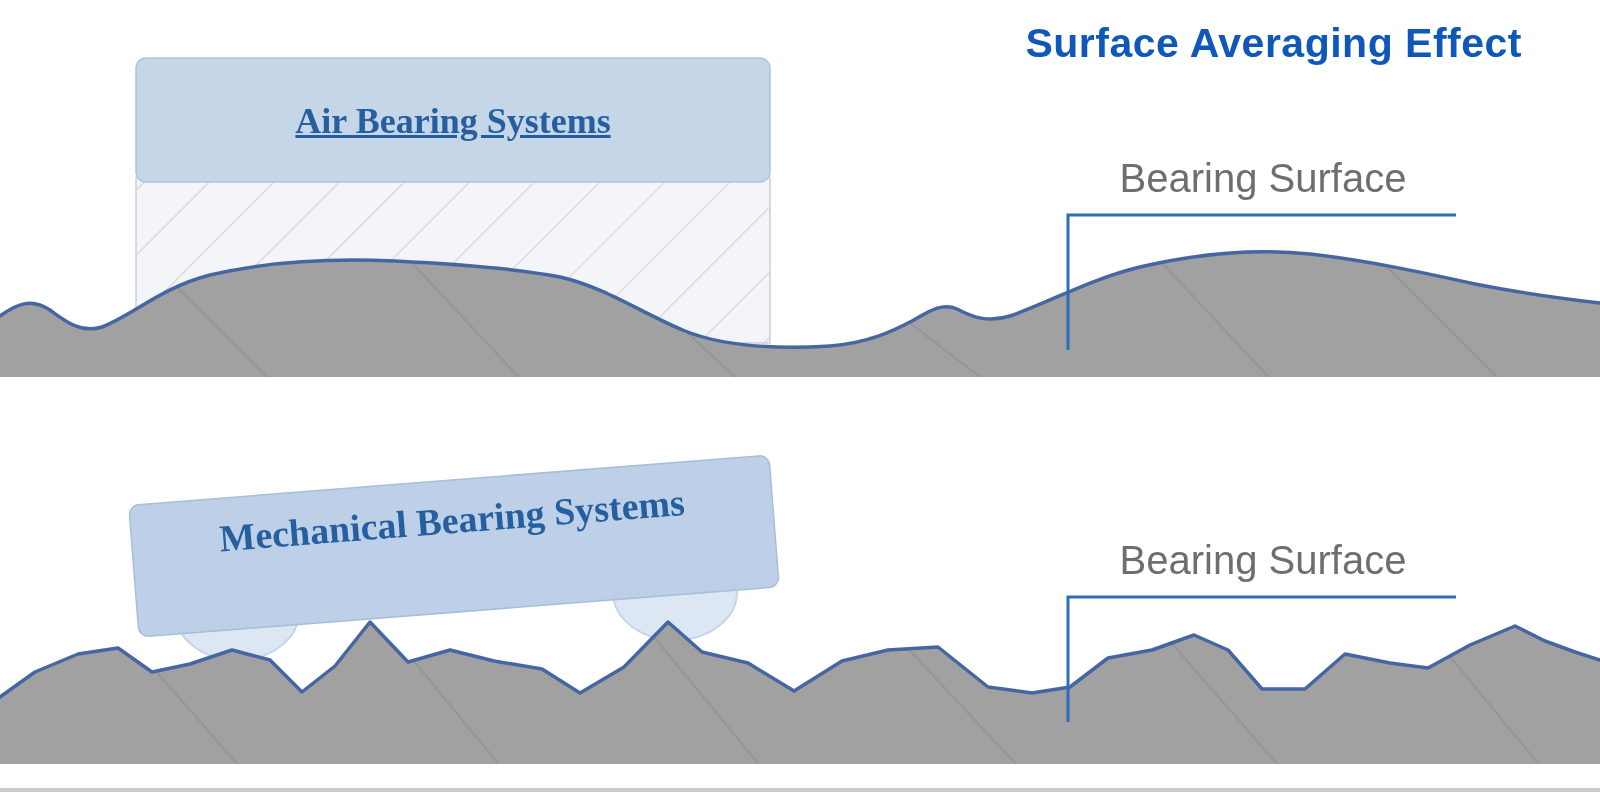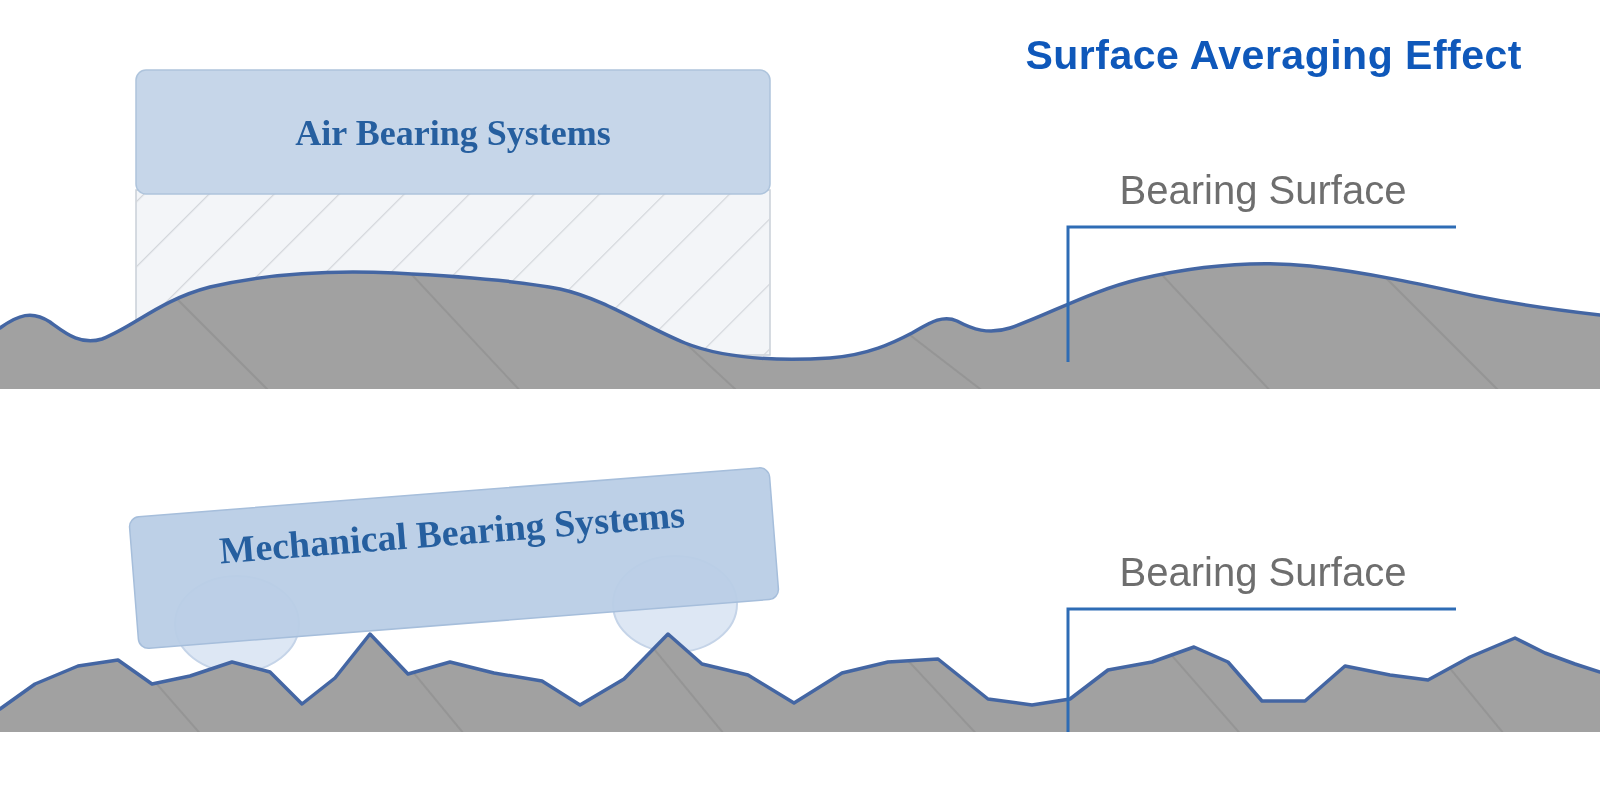--- a/index.html
+++ b/index.html
@@ -1,23 +1,22 @@
 <!DOCTYPE html>
 <html style="--title-blue: #0f58ba; --label-blue: #265f9f; --callout-blue: #2e6cb5; --callout-text: #6e6e6e; --surface-gray: #a1a1a1; --surface-edge: #4466a3; --block-fill: #c6d6e9; --block-hatch-bg: #f3f5f8; --box-fill: #b9cde6; --wheel-fill: #dde7f4;"><head>
 <meta charset="utf-8">
 <style>
   html, body { margin: 0; padding: 0; background: #ffffff; }
   .canvas {
     position: relative;
     width: 1600px;
-    height: 720px;
+    height: 808px;
     overflow: hidden;
     background: #ffffff;
     font-family: "Liberation Sans", sans-serif;
-    margin-top: 12px;
   }
   .canvas svg { position: absolute; left: 0; top: 0; }
 
   
   .surface-fill   { fill: var(--surface-gray, #a1a1a1); }
   .surface-edge   { fill: none; stroke: var(--surface-edge, #4466a3); stroke-width: 3.5; stroke-linejoin: round; stroke-linecap: round; }
   .surface-hatch line { stroke: #8f8f8f; stroke-width: 2; opacity: 0.65; }
   .callout-line   { fill: none; stroke: var(--callout-blue, #2e6cb5); stroke-width: 3; }
   .air-solid      { fill: var(--block-fill, #c6d6e9); stroke: #aec4dc; stroke-width: 1.5; }
   .hatch-bg       { fill: var(--block-hatch-bg, #f3f5f8); stroke: #c9cfd8; stroke-width: 1.5; }
@@ -34,20 +33,21 @@
     letter-spacing: 0.5px;
     white-space: nowrap;
   }
   .air-label {
     position: absolute; left: 136px; top: 100px; width: 634px;
     text-align: center;
     font-family: "Liberation Serif", serif;
     font-size: 36px; font-weight: 600;
     color: var(--label-blue, #265f9f);
     white-space: nowrap;
+    text-decoration: underline;
   }
   .mech-label-wrap {
     position: absolute; left: 133px; top: 480px; width: 642px; height: 132px;
     transform: rotate(-4.5deg);
     transform-origin: 322px 66px;
     display: flex; justify-content: center; align-items: flex-start;
     padding-top: 0;
   }
   .mech-label-wrap span {
     margin-top: 18px;

